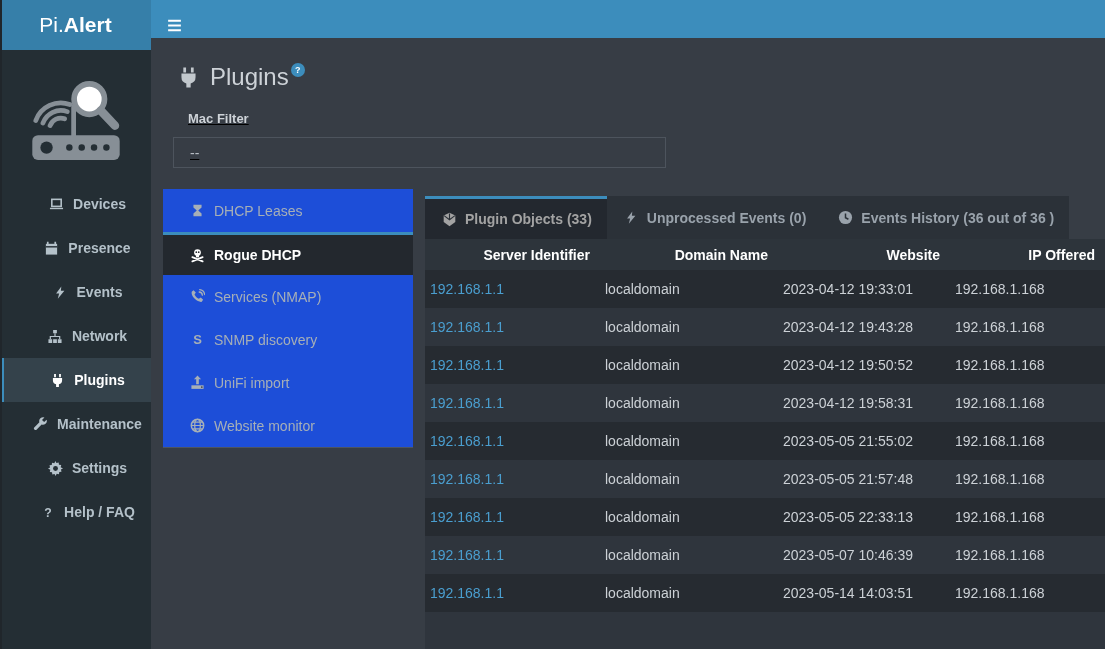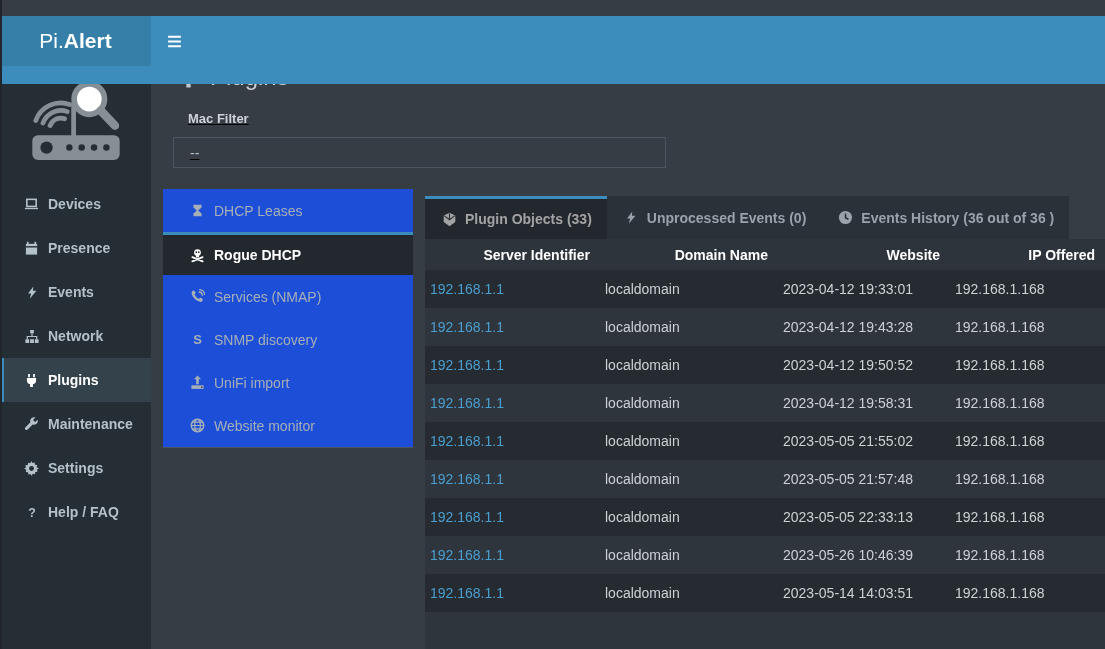--- a/index.html
+++ b/index.html
@@ -5,30 +5,30 @@
   :root{
     --accent:#3c8dbc; --navbar-bg:#3c8dbc; --brand-bg:#367fa9; --link:#4a9ecf;
   }
   *{margin:0;padding:0;box-sizing:border-box;}
   html,body{width:1105px;height:649px;overflow:hidden;}
   body{font-family:"Liberation Sans","DejaVu Sans",sans-serif;background:#373d45;}
 
   .left-edge{position:fixed;left:0;top:0;bottom:0;width:2px;background:#20262b;z-index:60;}
 
   
-  .navbar{position:fixed;top:16px;left:0;right:0;height:68px;background:var(--navbar-bg);display:flex;z-index:40;}
+  .navbar{position:fixed;top:0;left:0;right:0;height:38px;background:var(--navbar-bg);display:flex;z-index:40;}
   .brand{width:151px;height:50px;background:var(--brand-bg);color:#fff;font-size:21px;display:flex;align-items:center;justify-content:center;cursor:pointer;}
   .brand .bold{font-weight:bold;}
   .nav-toggle{width:46px;height:50px;display:flex;align-items:center;justify-content:center;color:#fff;cursor:pointer;}
   .nav-toggle svg{width:17px;height:17px;}
 
   
   .sidebar{position:fixed;left:0;top:50px;bottom:0;width:151px;background:#242e34;z-index:30;}
   .logo-wrap{height:132px;display:flex;align-items:center;justify-content:center;padding-top:8px;}
-  .side-item{height:44px;display:flex;align-items:center;padding-left:22px;color:#b4c1c9;font-size:14px;font-weight:600;cursor:pointer;}
+  .side-item{height:44px;display:flex;align-items:center;padding-left:22px;color:#b4c1c9;font-size:14px;font-weight:600;cursor:pointer;justify-content:center;}
   .side-item.active{background:#34424b;color:#fff;border-left:4px solid var(--accent);padding-left:18px;}
   .side-item .icon{color:inherit;}
 
   
   .icon{display:inline-flex;width:19px;height:16px;align-items:center;justify-content:center;flex:none;margin-right:7px;}
   .icon svg{display:block;}
 
   
   .content{position:fixed;left:151px;top:50px;right:0;bottom:0;background:#373d45;overflow:hidden;padding:13px 0 0 12px;}
   .page-header{margin-left:10px;display:flex;align-items:flex-start;color:#cdd2d7;}
@@ -369,21 +369,21 @@
               <tr>
                 <td><a class="ip-link">192.168.1.1</a></td>
                 <td>localdomain</td>
                 <td>2023-05-05 22:33:13</td>
                 <td>192.168.1.168</td>
               </tr>
 
               <tr>
                 <td><a class="ip-link">192.168.1.1</a></td>
                 <td>localdomain</td>
-                <td>2023-05-26 10:46:39</td>
+                <td>2023-05-07 10:46:39</td>
                 <td>192.168.1.168</td>
               </tr>
 
               <tr>
                 <td><a class="ip-link">192.168.1.1</a></td>
                 <td>localdomain</td>
                 <td>2023-05-14 14:03:51</td>
                 <td>192.168.1.168</td>
               </tr>
             </tbody>

